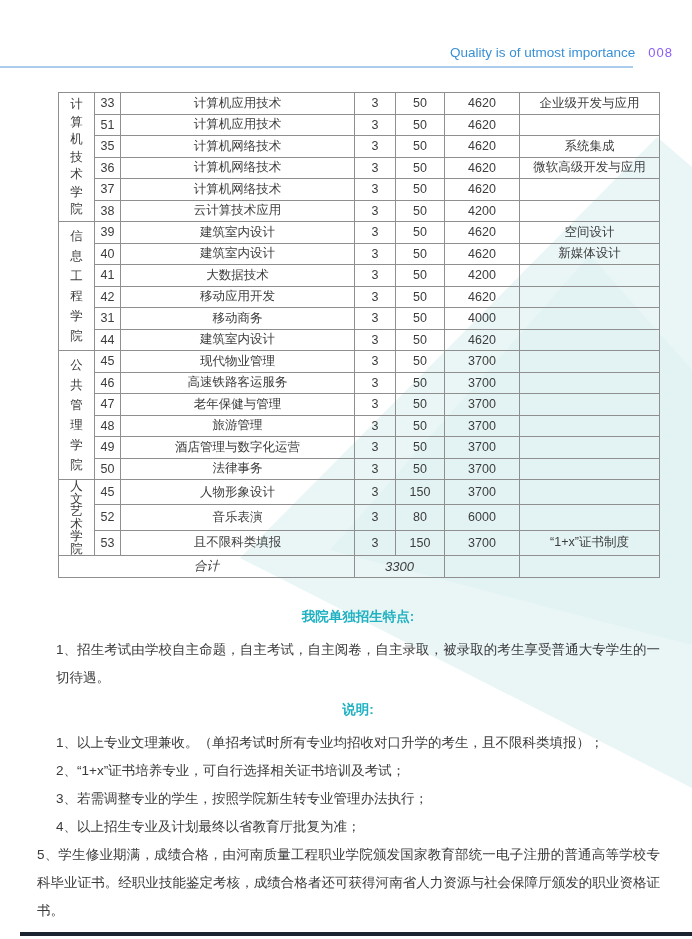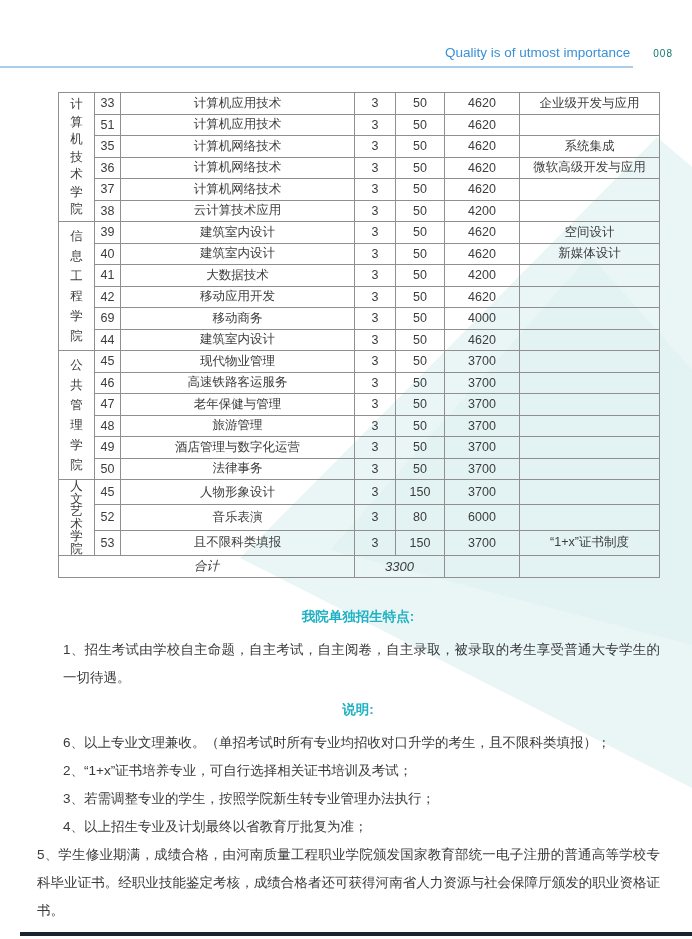--- a/index.html
+++ b/index.html
@@ -13,24 +13,24 @@
     color:#3c3c3c;
   }
   
   .wm { position:absolute; inset:0; pointer-events:none; }
   .wm-a { background:#eaf6f6; clip-path:polygon(657px 137px, 692px 167px, 692px 788px, 240px 558px); }
   .wm-b { background:#ddf0f0; opacity:.55; clip-path:polygon(590px 255px, 692px 370px, 692px 645px, 330px 550px); }
 
   
   .header {
     position:absolute; top:45px; right:19px;
-    display:flex; align-items:baseline; gap:23px;
+    display:flex; align-items:baseline; gap:13px;
   }
   .slogan { color:#3990d6; font-size:13.5px; }
-  .pagenum { color:#0f766e; font-size:10px; letter-spacing:1px; }
+  .pagenum { color:#8b5cf6; font-size:13px; letter-spacing:1px; }
   .header-rule {
     position:absolute; top:66px; left:0; width:633px; height:2px;
     background:#abcdec;
   }
 
   
   table.enroll {
     position:absolute; left:58px; top:92px; width:601px;
     border-collapse:collapse; table-layout:fixed;
     font-size:12.5px; color:#3c3c3c;
@@ -55,21 +55,20 @@
   .section { position:absolute; left:56px; width:604px; }
   .features { top:607px; }
   .notes    { top:700px; }
   .sec-heading {
     color:#1fb1c1; font-weight:bold; font-size:13.5px;
     margin-bottom:9px; line-height:20px;text-align:center;
   }
   .sec-item {
     font-size:13.5px; line-height:28px; color:#3a3a3a;
     text-align:justify;
-    margin-left:7px;
   }
   .notes .sec-item:nth-child(5) { margin-left:-19px; }
 
   
   .bottom-bar {
     position:absolute; left:20px; top:932px; width:672px; height:4px;
     background:#1b2230;
   }
 </style>
 </head>
@@ -190,21 +189,21 @@
       </tr>
       <tr>
         <td>42</td>
         <td>移动应用开发</td>
         <td>3</td>
         <td>50</td>
         <td>4620</td>
         <td></td>
       </tr>
       <tr>
-        <td>69</td>
+        <td>31</td>
         <td>移动商务</td>
         <td>3</td>
         <td>50</td>
         <td>4000</td>
         <td></td>
       </tr>
       <tr>
         <td>44</td>
         <td>建筑室内设计</td>
         <td>3</td>
@@ -316,21 +315,21 @@
 <div class="section features">
   <div class="sec-heading">我院单独招生特点:</div>
   <div>
       <div class="sec-item">1、招生考试由学校自主命题，自主考试，自主阅卷，自主录取，被录取的考生享受普通大专学生的一切待遇。</div>
     </div>
 </div>
 
 <div class="section notes">
   <div class="sec-heading">说明:</div>
   <div>
-      <div class="sec-item">6、以上专业文理兼收。（单招考试时所有专业均招收对口升学的考生，且不限科类填报）；</div>
+      <div class="sec-item">1、以上专业文理兼收。（单招考试时所有专业均招收对口升学的考生，且不限科类填报）；</div>
       <div class="sec-item">2、“1+x”证书培养专业，可自行选择相关证书培训及考试；</div>
       <div class="sec-item">3、若需调整专业的学生，按照学院新生转专业管理办法执行；</div>
       <div class="sec-item">4、以上招生专业及计划最终以省教育厅批复为准；</div>
       <div class="sec-item">5、学生修业期满，成绩合格，由河南质量工程职业学院颁发国家教育部统一电子注册的普通高等学校专科毕业证书。经职业技能鉴定考核，成绩合格者还可获得河南省人力资源与社会保障厅颁发的职业资格证书。</div>
     </div>
 </div>
 
 <div class="bottom-bar"></div>
 
 </body></html>

